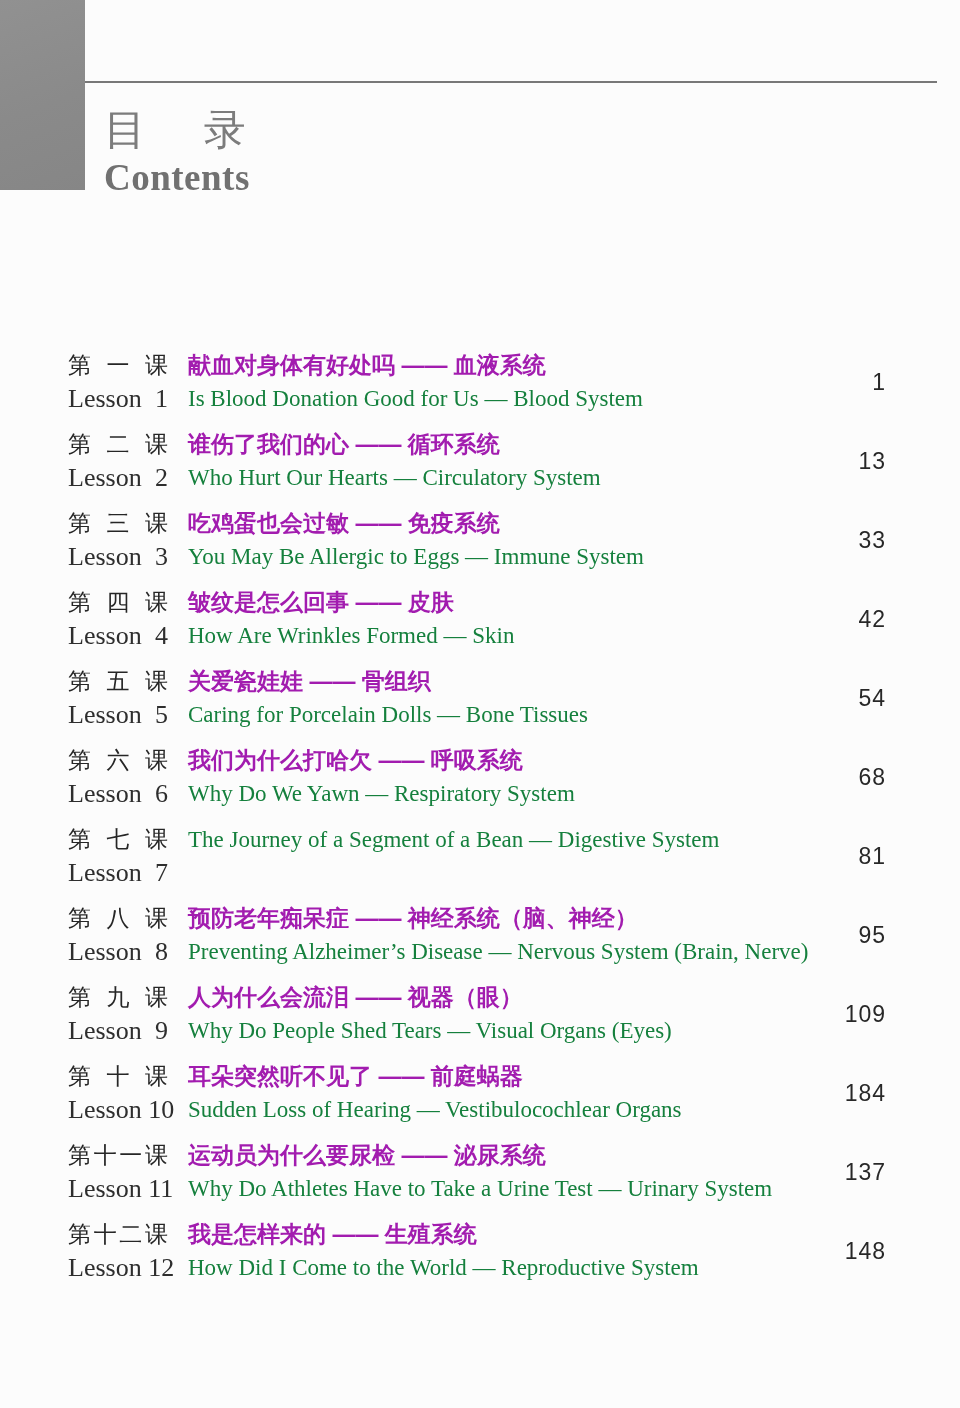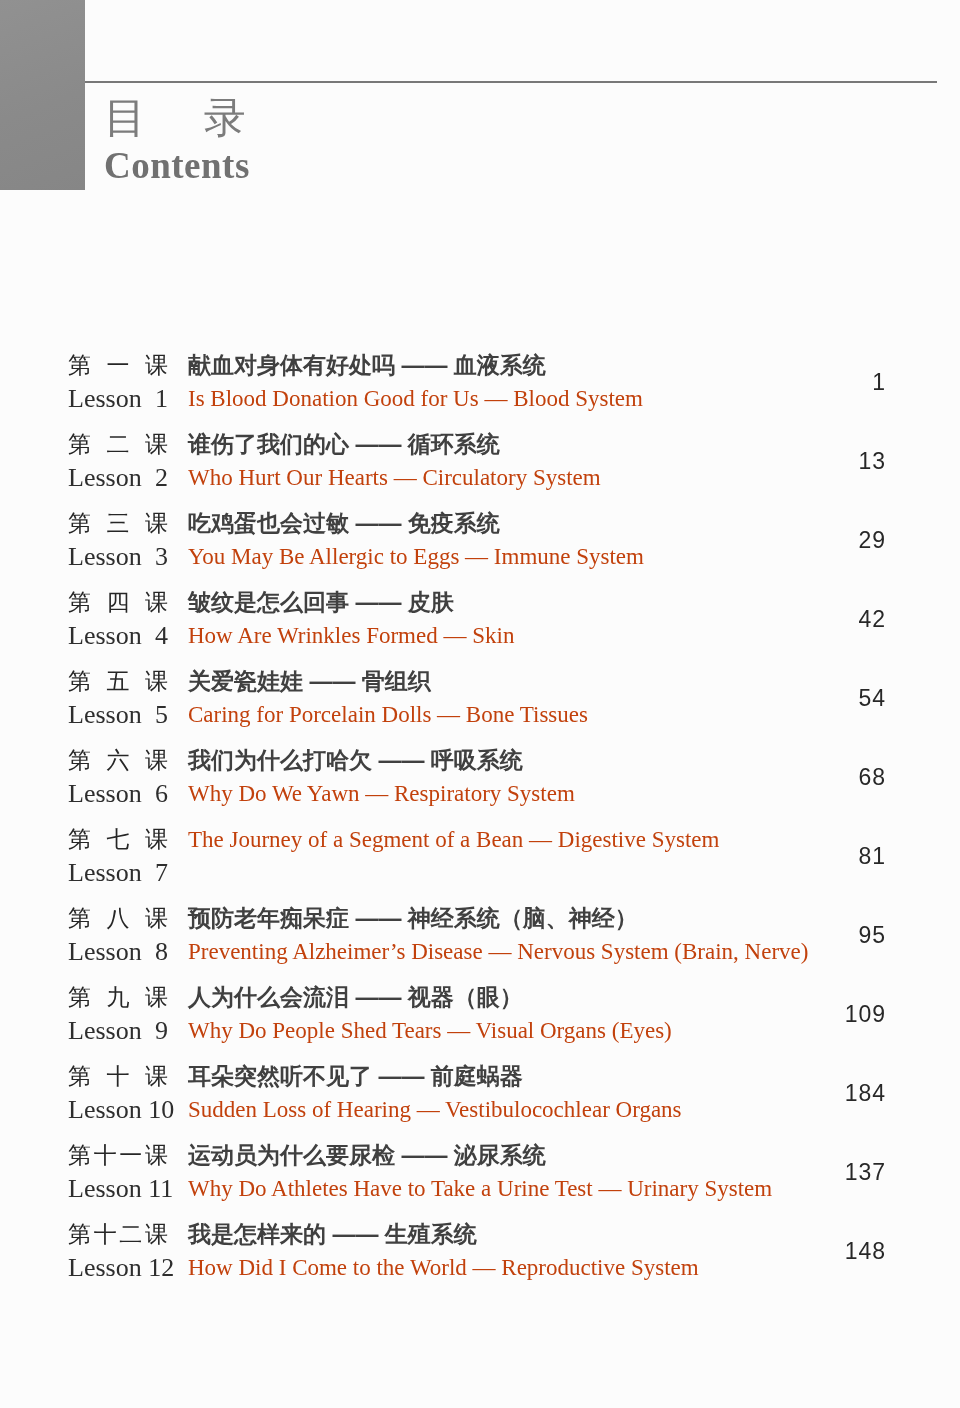--- a/index.html
+++ b/index.html
@@ -14,21 +14,21 @@
   .corner-block {
     position: absolute; left: 0; top: 0;
     width: 85px; height: 190px;
     background: linear-gradient(160deg, #919191 0%, #8a8a8a 55%, #868686 100%);
   }
   .top-rule {
     position: absolute; left: 85px; top: 81px;
     width: 852px; height: 2px;
     background: #787878;
   }
-  .header { position: absolute; left: 104px; top: 92px; }
+  .header { position: absolute; left: 104px; top: 104px; }
   .title-zh {
     font-size: 42px; line-height: 52px;
     color: #7c7c7c; font-weight: 500;
     word-spacing: 42px; letter-spacing: 2px;
     white-space: nowrap;
   }
   .title-en {
     font-family: "Liberation Serif", "DejaVu Serif", serif;
     font-weight: 700; font-size: 37px; line-height: 44px;
     color: #717171; letter-spacing: 0.5px;
@@ -39,24 +39,24 @@
   .zh-label, .en-label, .zh-title, .en-title {
     height: 33px; line-height: 33px; white-space: nowrap;
   }
   .zh-label, .en-label { text-align: justify; text-align-last: justify; }
   .zh-label { font-size: 23px; font-weight: 400; color: #262626; }
   .en-label {
     font-family: "Liberation Serif", "DejaVu Serif", serif;
     font-size: 26px; color: #2e2e2e;
   }
   .titles { margin-left: 20px; flex: 1; min-width: 0; }
-  .zh-title { font-size: 23px; font-weight: 700; color: #404040; }
+  .zh-title { font-size: 23px; font-weight: 700; color: #a21caf; }
   .en-title {
     font-family: "Liberation Serif", "DejaVu Serif", serif;
-    font-size: 23px; color: #c2410c;
+    font-size: 23px; color: #15803d;
   }
   .page-num {
     position: absolute; right: 0; top: 50%;
     transform: translateY(-50%);
     font-size: 23px; color: #282828; letter-spacing: 1px;
   }
 </style>
 </head>
 <body>
 
@@ -95,21 +95,21 @@
 
   <div class="entry">
     <div class="labels">
       <div class="zh-label">第 三 课</div>
       <div class="en-label">Lesson 3</div>
     </div>
     <div class="titles">
       <div class="zh-title">吃鸡蛋也会过敏 —— 免疫系统</div>
       <div class="en-title">You May Be Allergic to Eggs — Immune System</div>
     </div>
-    <div class="page-num">29</div>
+    <div class="page-num">33</div>
   </div>
 
   <div class="entry">
     <div class="labels">
       <div class="zh-label">第 四 课</div>
       <div class="en-label">Lesson 4</div>
     </div>
     <div class="titles">
       <div class="zh-title">皱纹是怎么回事 —— 皮肤</div>
       <div class="en-title">How Are Wrinkles Formed — Skin</div>

